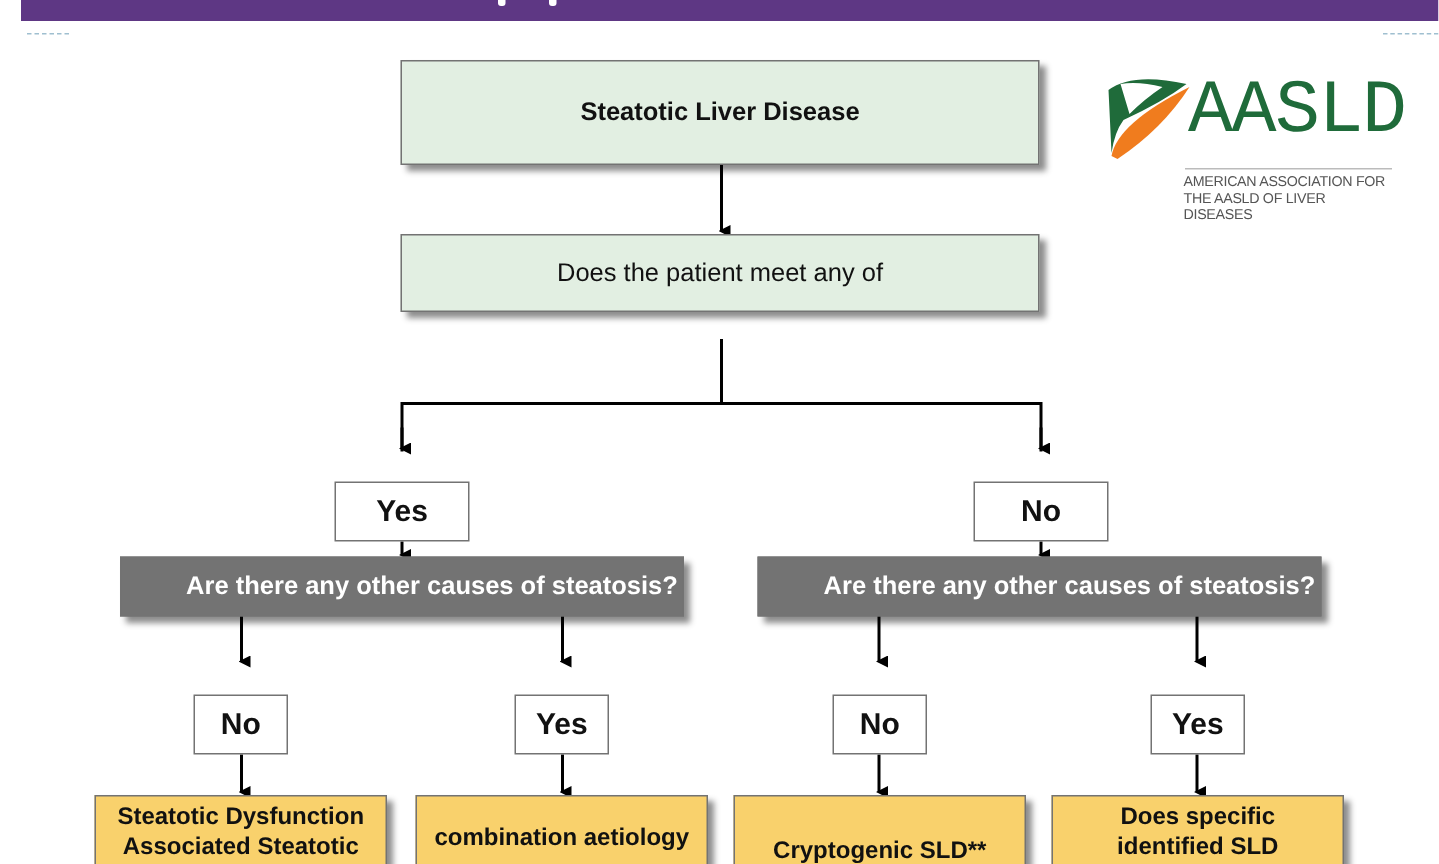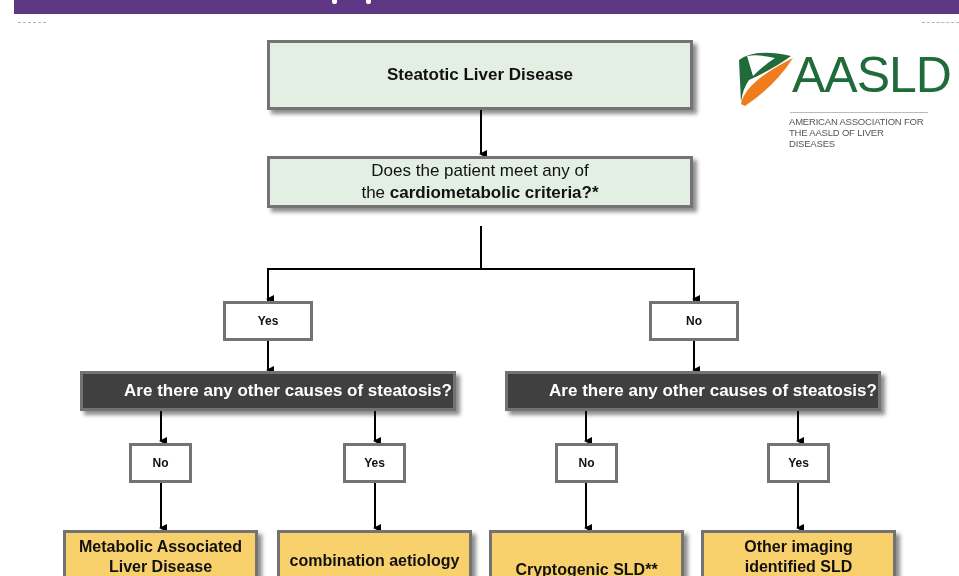--- a/index.html
+++ b/index.html
@@ -1,28 +1,28 @@
 <!DOCTYPE html>
 <html><head>
 <meta charset="utf-8">
 <style>
   html, body { margin:0; padding:0; }
   body { width:959px; height:576px; overflow:hidden; background:#ffffff; position:relative; font-family:"Liberation Sans", sans-serif; }
   .banner { position:absolute; left:14px; top:0; width:945px; height:14px; background:#5e3784; }
   .banner-dot { position:absolute; top:0; width:5px; height:4px; background:#ffffff; border-radius:0 0 2px 2px; }
   .dash { position:absolute; top:22px; height:1px; border-top:1px dashed #9fbfd0; }
-  .box { position:absolute; box-sizing:border-box; border:3px solid #737373; display:flex; flex-direction:column; align-items:center; justify-content:center; text-align:center; color:#111; }
+  .box { position:absolute; box-sizing:border-box; border:1px solid #737373; display:flex; flex-direction:column; align-items:center; justify-content:center; text-align:center; color:#111; }
   .shadow { box-shadow:4px 4px 4px rgba(0,0,0,0.45); }
   .light { background:#e2efe2; }
-  .green { background:#404040; color:#ffffff; font-weight:bold; font-size:17px;padding-left:40px; }
-  .white { background:#ffffff; font-weight:bold; font-size:12px; }
+  .green { background:#737373; color:#ffffff; font-weight:bold; font-size:17px;padding-left:40px; }
+  .white { background:#ffffff; font-weight:bold; font-size:20px;margin-top:20px; }
   .orange { background:#f9d16c; font-weight:bold; font-size:16px; line-height:20px; justify-content:flex-start; padding-top:4px; }
   svg.lines { position:absolute; left:0; top:0; }
   .logo { position:absolute; left:735px; top:44px; width:200px; height:100px; }
-  .logo-text { position:absolute; left:57px; top:2px; font-size:50px; color:#1f6b3a; letter-spacing:-1px; font-family:Liberation Sans, sans-serif; }
+  .logo-text { position:absolute; left:57px; top:2px; font-size:50px; color:#1f6b3a; letter-spacing:-1px; font-family:Liberation Mono, monospace; }
   .logo-rule { position:absolute; left:55px; top:68px; width:138px; border-top:1px solid #bbb; }
   .logo-sub { position:absolute; left:54px; top:72px; width:140px; font-size:9.5px; line-height:11px; color:#555; letter-spacing:-0.2px; }
 </style>
 </head>
 <body>
 
 <div class="banner">
   <div class="banner-dot" style="left:318px"></div>
   <div class="banner-dot" style="left:352px"></div>
 </div>
@@ -53,46 +53,46 @@
     <line x1="798" y1="483" x2="798" y2="528" marker-end="url(#ah)"></line>
   </g>
 </svg>
 
 <div class="box light shadow" style="left:267px;top:40px;width:426px;height:70px">
   <div style="font-weight:bold;font-size:17px;line-height:20px">Steatotic Liver Disease</div>
 </div>
 
 <div class="box light shadow" style="left:267px;top:156px;width:426px;height:52px">
   <div style="font-size:17px;line-height:22px">Does the patient meet any of</div>
-  <div style="font-size:17px;line-height:22px"><span>the </span><b>cardiometabolic criteria?*</b></div>
 </div>
 
 <div class="box white" style="left:223px;top:301px;width:90px;height:40px">Yes</div>
 <div class="box white" style="left:649px;top:301px;width:90px;height:40px">No</div>
 
 <div class="box green shadow" style="left:80px;top:371px;width:376px;height:40px">Are there any other causes of steatosis?</div>
 <div class="box green shadow" style="left:505px;top:371px;width:376px;height:40px">Are there any other causes of steatosis?</div>
 
 <div class="box white" style="left:129px;top:443px;width:63px;height:40px">No</div>
 <div class="box white" style="left:343px;top:443px;width:63px;height:40px">Yes</div>
 <div class="box white" style="left:555px;top:443px;width:63px;height:40px">No</div>
 <div class="box white" style="left:767px;top:443px;width:63px;height:40px">Yes</div>
 
 <div class="box orange shadow" style="left:63px;top:530px;width:195px;height:80px">
-  <div>Metabolic Associated</div>
+  <div>Steatotic Dysfunction</div>
+  <div>Associated Steatotic</div>
   <div>Liver Disease</div>
 </div>
 <div class="box orange shadow" style="left:277px;top:530px;width:195px;height:80px;padding-top:18px">
   <div>combination aetiology</div>
 </div>
 <div class="box orange shadow" style="left:489px;top:530px;width:195px;height:80px;padding-top:27px">
   <div>Cryptogenic SLD**</div>
 </div>
 <div class="box orange shadow" style="left:701px;top:530px;width:195px;height:80px">
-  <div>Other imaging</div>
+  <div>Does specific</div>
   <div>identified SLD</div>
   <div>(e.g. ALD, DILI)</div>
 </div>
 
 <div class="logo">
   <svg width="60" height="62" style="position:absolute;left:0;top:2px">
     <path d="M4,14 Q20,2 56,10 Q40,22 14,34 Q8,42 6,56 Z" fill="#1f6b3a"></path>
     <path d="M12,10 Q24,8 40,12 Q28,20 18,30 Z" fill="#ffffff"></path>
     <path d="M6,58 Q10,36 58,12 Q40,40 10,60 Z" fill="#f07c1e"></path>
   </svg>

